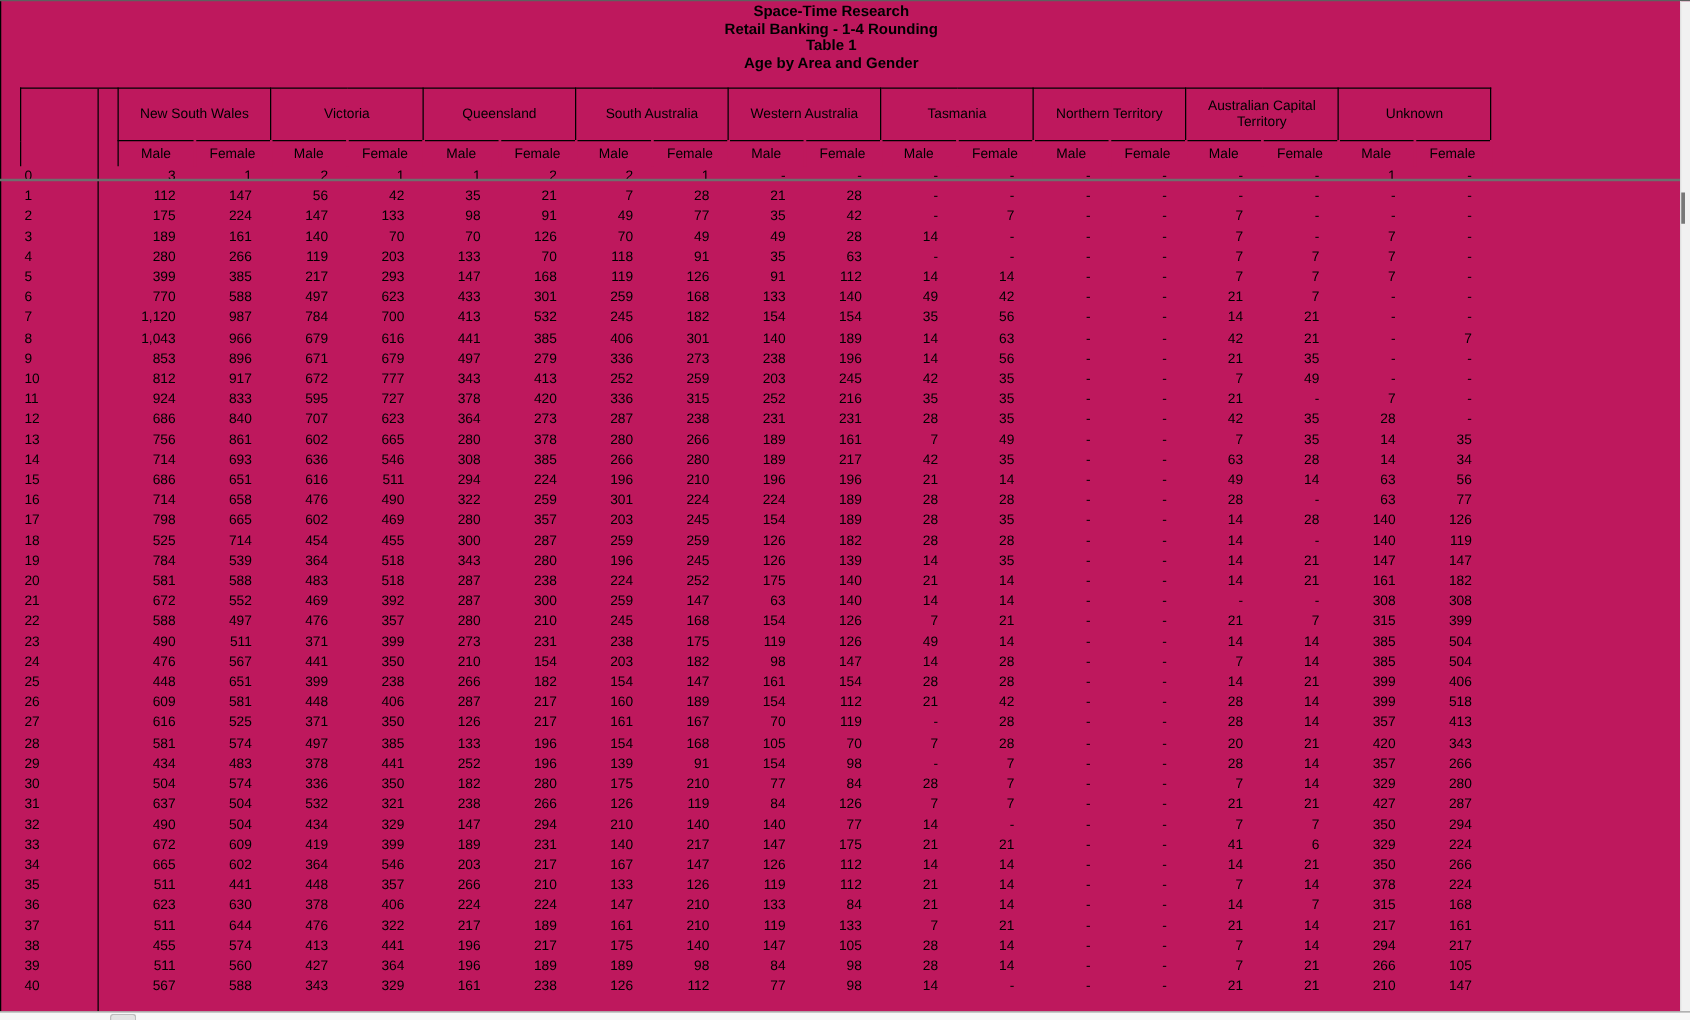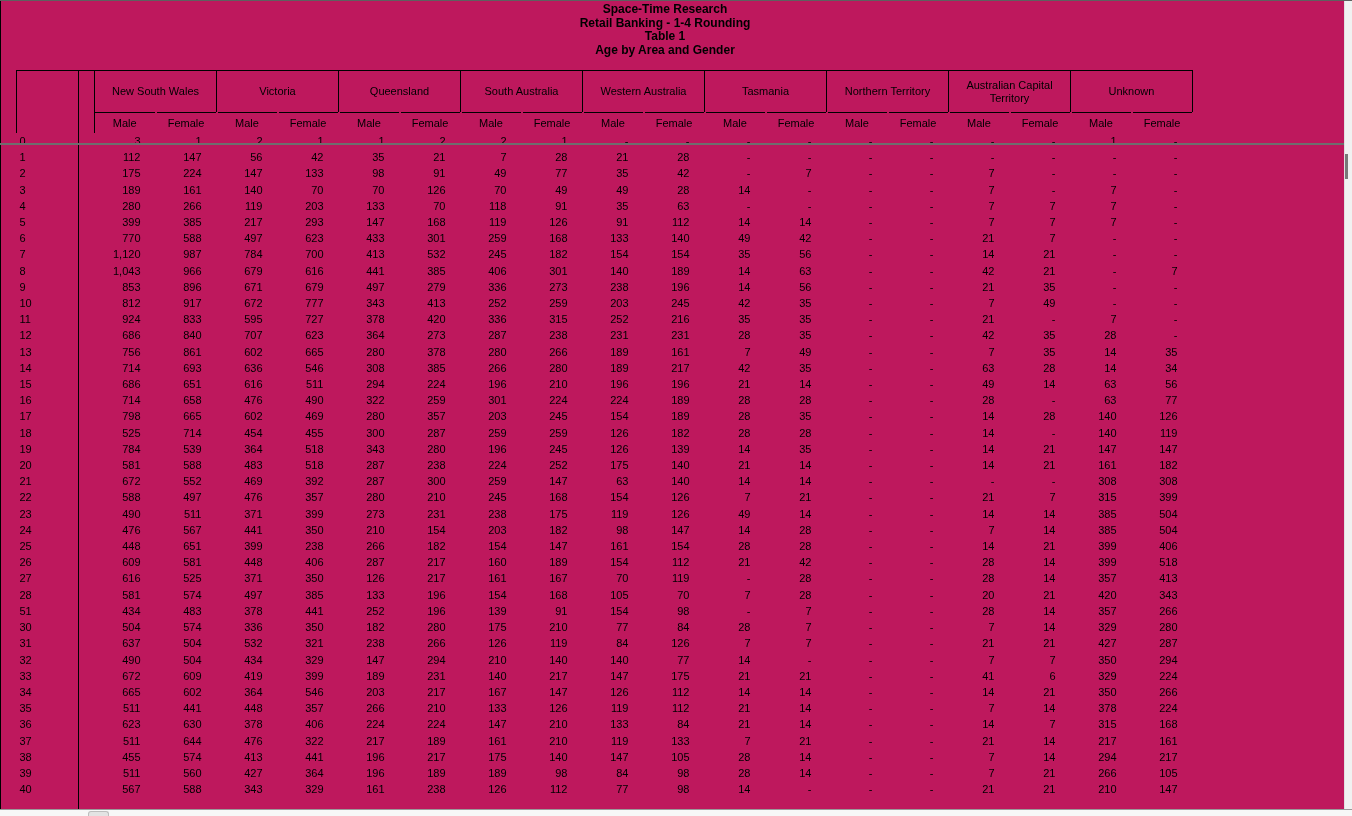--- a/index.html
+++ b/index.html
@@ -739,21 +739,21 @@
           <td class="num">7</td>
           <td class="num">28</td>
           <td class="num">-</td>
           <td class="num">-</td>
           <td class="num">20</td>
           <td class="num">21</td>
           <td class="num">420</td>
           <td class="num">343</td>
         </tr>
         <tr>
-          <td class="age">51</td>
+          <td class="age">29</td>
           <td class="num">434</td>
           <td class="num">483</td>
           <td class="num">378</td>
           <td class="num">441</td>
           <td class="num">252</td>
           <td class="num">196</td>
           <td class="num">139</td>
           <td class="num">91</td>
           <td class="num">154</td>
           <td class="num">98</td>

